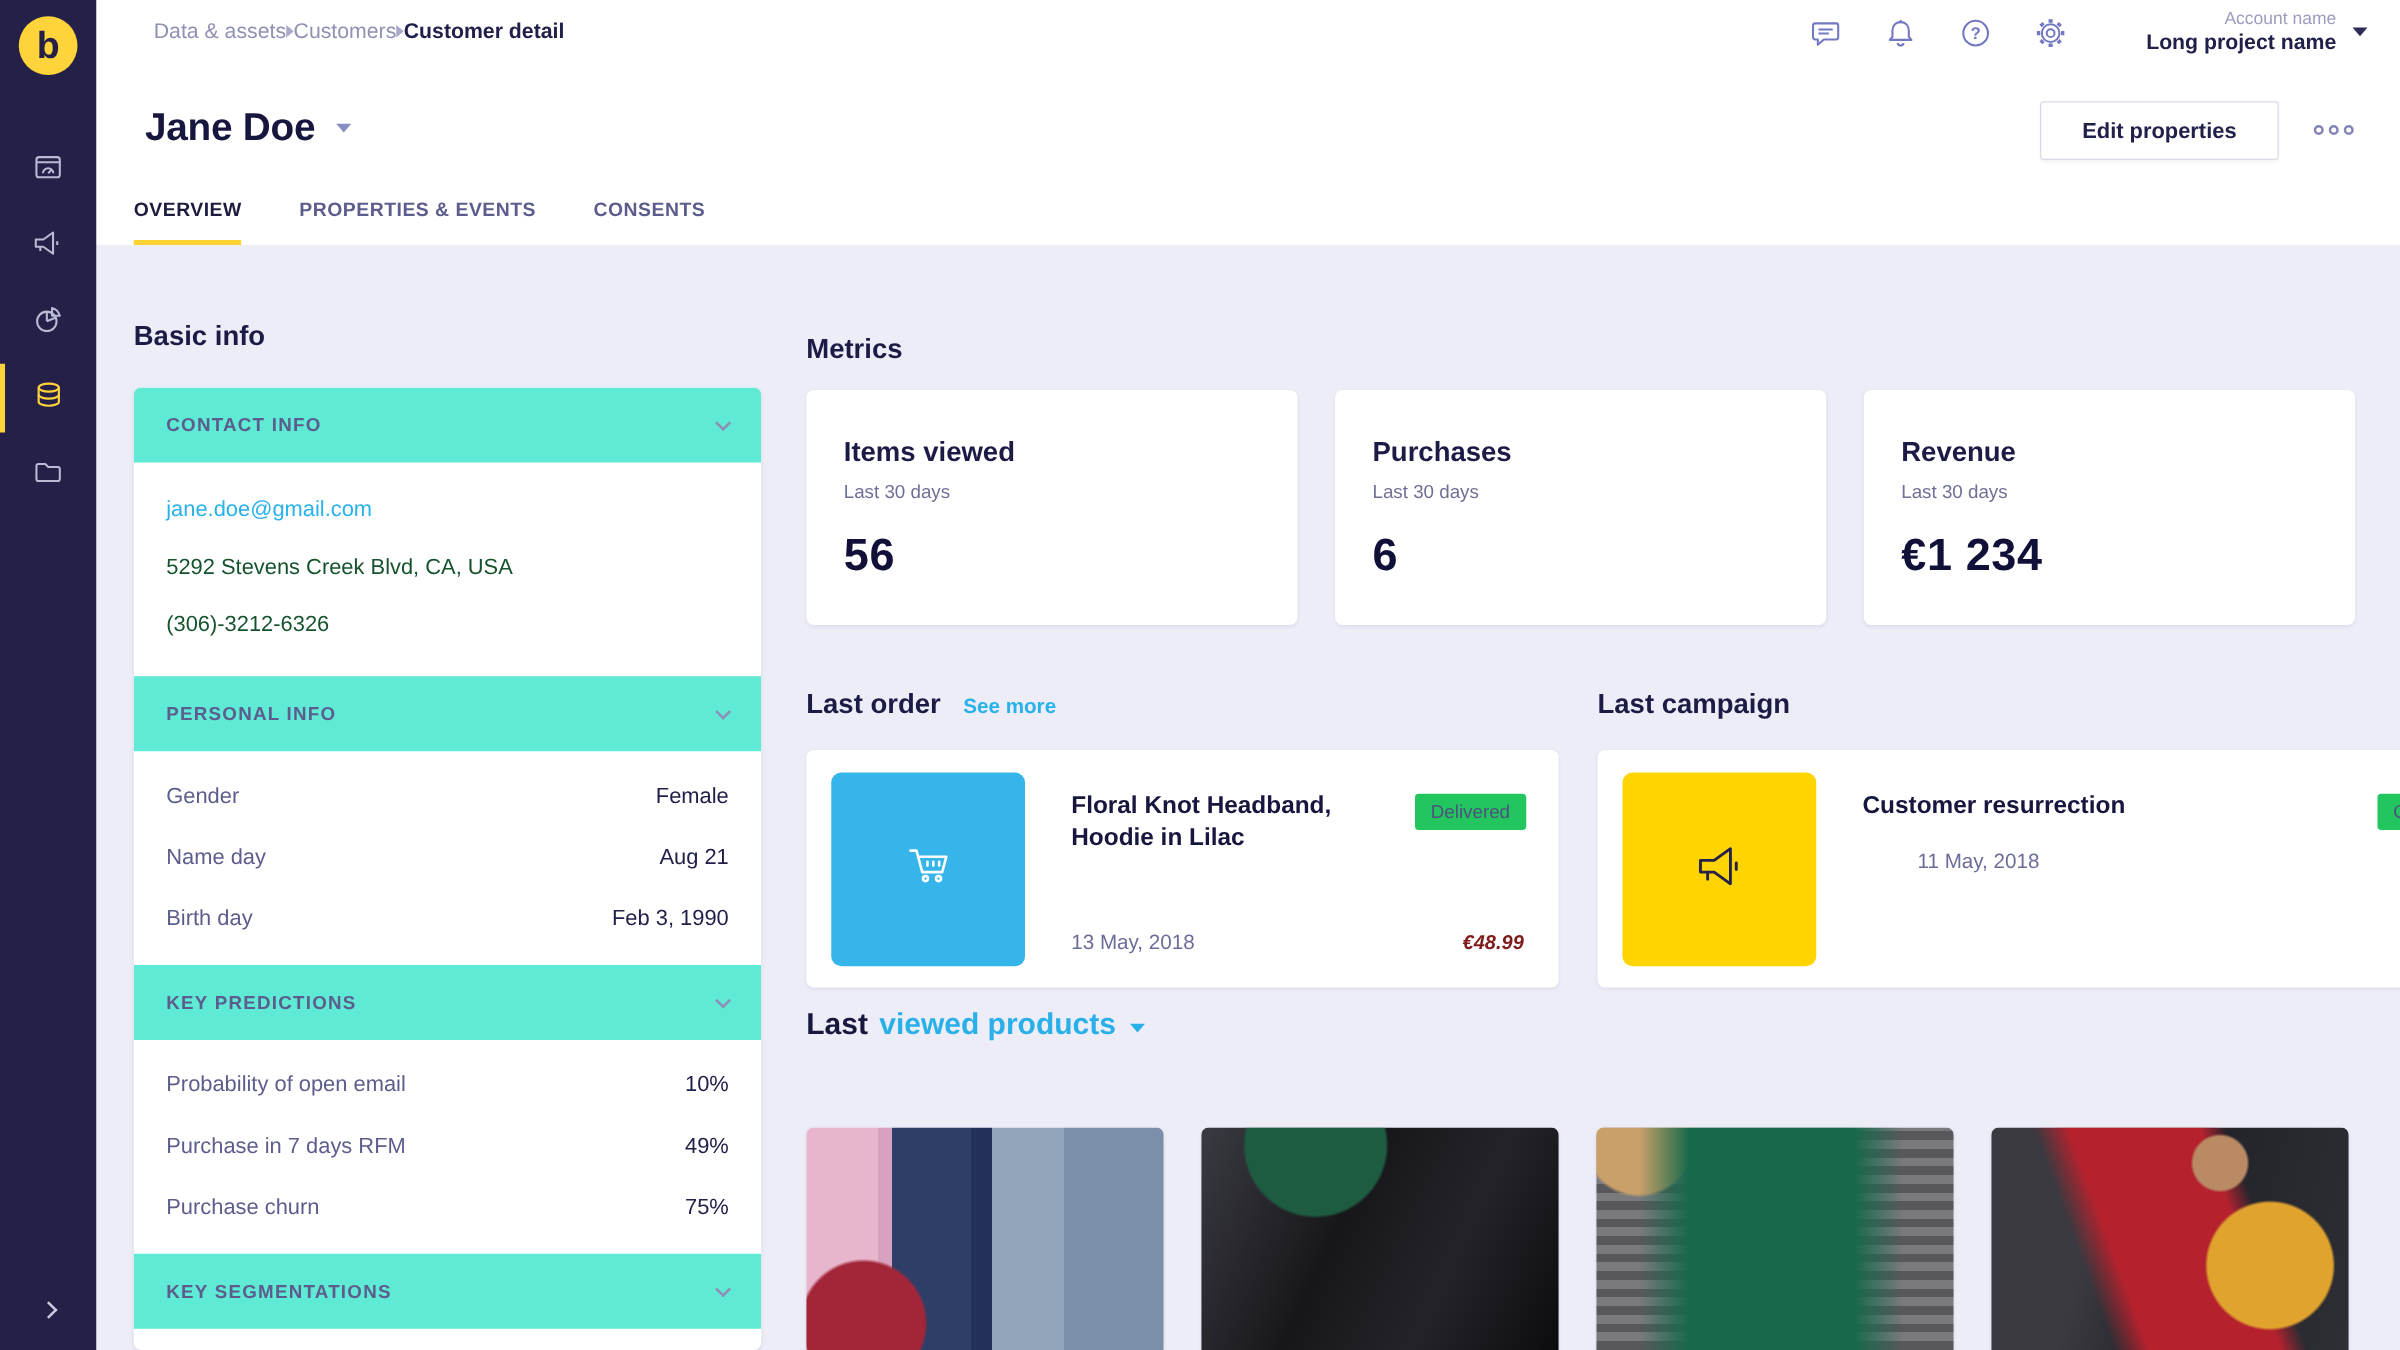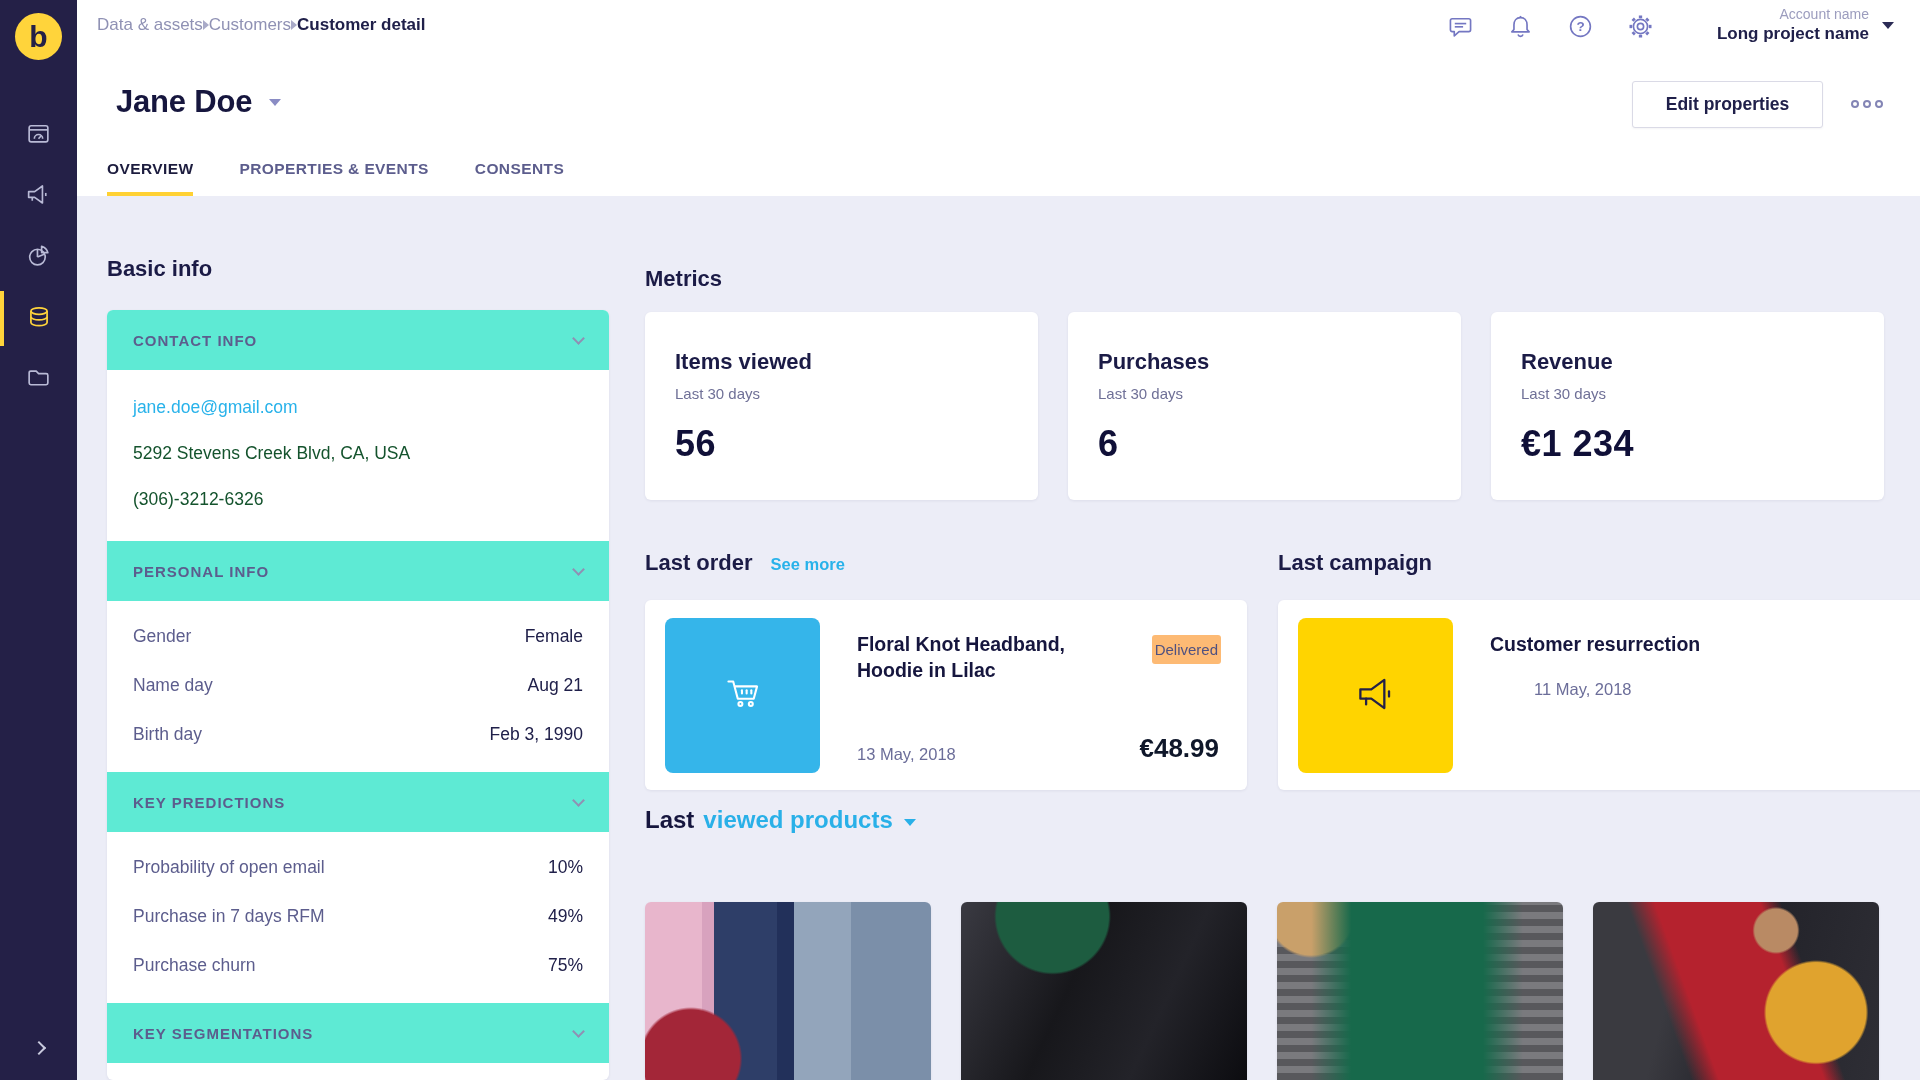--- a/index.html
+++ b/index.html
@@ -15,21 +15,21 @@
   .side-nav { position:absolute; top:105px; left:0; width:77px; display:flex; flex-direction:column; }
   .side-item { position:relative; height:61px; display:flex; align-items:center; justify-content:center; cursor:pointer; }
   .side-item svg { stroke:#B9BAD6; fill:none; stroke-width:1.6; }
   .side-item.active svg { stroke:#FFD43B; }
   .side-item.active::before { content:""; position:absolute; left:0; top:3px; bottom:3px; width:4px; background:#FFD43B; }
   .side-expand { position:absolute; bottom:10px; left:0; width:77px; height:44px; display:flex; align-items:center; justify-content:center; cursor:pointer; }
   .chev-right { width:10px; height:10px; border-right:2px solid #C9CADE; border-bottom:2px solid #C9CADE; transform:rotate(-45deg); }
 
   
   .header { position:absolute; left:77px; top:0; width:1843px; height:196px; background:#FFFFFF; z-index:4; }
-  .breadcrumb { position:absolute; left:20px; top:15px; display:flex; align-items:center; font-size:17px; }
+  .breadcrumb { position:absolute; left:46px; top:15px; display:flex; align-items:center; font-size:17px; }
   .crumb { color:#8F91B4; cursor:pointer; }
   .crumb.current { color:#20204A; font-weight:700; cursor:default; }
   .crumb-sep { width:0; height:0; border-top:5px solid transparent; border-bottom:5px solid transparent; border-left:6px solid #A9AAC8; }
 
   .top-icons { position:absolute; left:1370px; top:13px; display:flex; gap:33px; align-items:center; }
   .top-icons .ticon { width:27px; height:27px; cursor:pointer; }
   .top-icons svg { stroke:#7477C2; fill:none; stroke-width:1.6; width:27px; height:27px; }
 
   .account { position:absolute; right:26px; top:6px; display:flex; align-items:center; gap:13px; cursor:pointer; }
   .acct-txt { text-align:right; }
@@ -82,26 +82,26 @@
   .see-more { font-size:16.5px; font-weight:700; color:#28B2EA; cursor:pointer; }
   .wide-card { position:absolute; top:600px; height:190px; }
   .order-card { left:645px; width:602px; }
   .campaign-card { left:1278px; width:729px; }
   .tile { position:absolute; left:20px; top:18px; width:155px; height:155px; border-radius:8px;
           display:flex; align-items:center; justify-content:center; }
   .tile-blue { background:#35B5EA; }
   .tile-yellow { background:#FFD400; }
   .item-title { position:absolute; left:212px; top:31px; width:255px; font-size:19.5px; font-weight:700;
                 color:#16163E; line-height:1.35; }
-  .badge { position:absolute; right:26px; top:35px; background:#fdba74; color:#4F5180; font-size:15px;
-           padding:6px 3px; border-radius:3px; }
+  .badge { position:absolute; right:26px; top:35px; background:#22c55e; color:#4F5180; font-size:15px;
+           padding:6px 13px; border-radius:3px; }
   .item-date { position:absolute; left:212px; font-size:16.5px; color:#6B6D99; }
   .order-date { bottom:26px; }
   .camp-date { top:80px;margin-left:44px; }
-  .item-price { position:absolute; right:28px; bottom:26px; font-size:26px; font-weight:700; color:#0f172a; }
+  .item-price { position:absolute; right:28px; bottom:26px; font-size:16px; font-weight:700; color:#7f1d1d;font-style:italic; }
 
   
   .lvp-hd { position:absolute; left:645px; top:806px; display:flex; align-items:flex-end; gap:9px; }
   .lvp-static { font-size:24px; font-weight:800; color:#16163E; }
   .lvp-select { font-size:24px; font-weight:800; color:#29B0E8; cursor:pointer; display:flex; align-items:center; gap:11px; }
   .lvp-caret { width:0; height:0; border-left:6px solid transparent; border-right:6px solid transparent; border-top:7px solid #29B0E8; margin-top:4px; }
   .products { position:absolute; left:645px; top:902px; display:flex; gap:30px; }
   .product { width:286px; height:178px; border-radius:6px 6px 0 0; overflow:hidden; cursor:pointer; }
   .p1 { background:
         radial-gradient(circle at 16% 88%, #A32638 0 17%, rgba(0,0,0,0) 18%),

